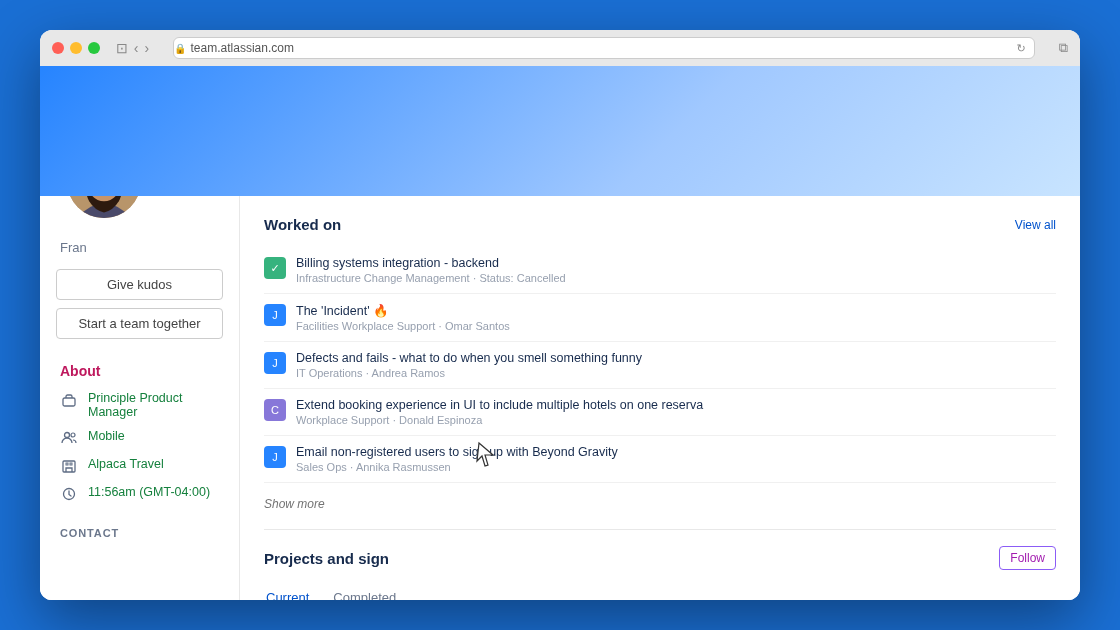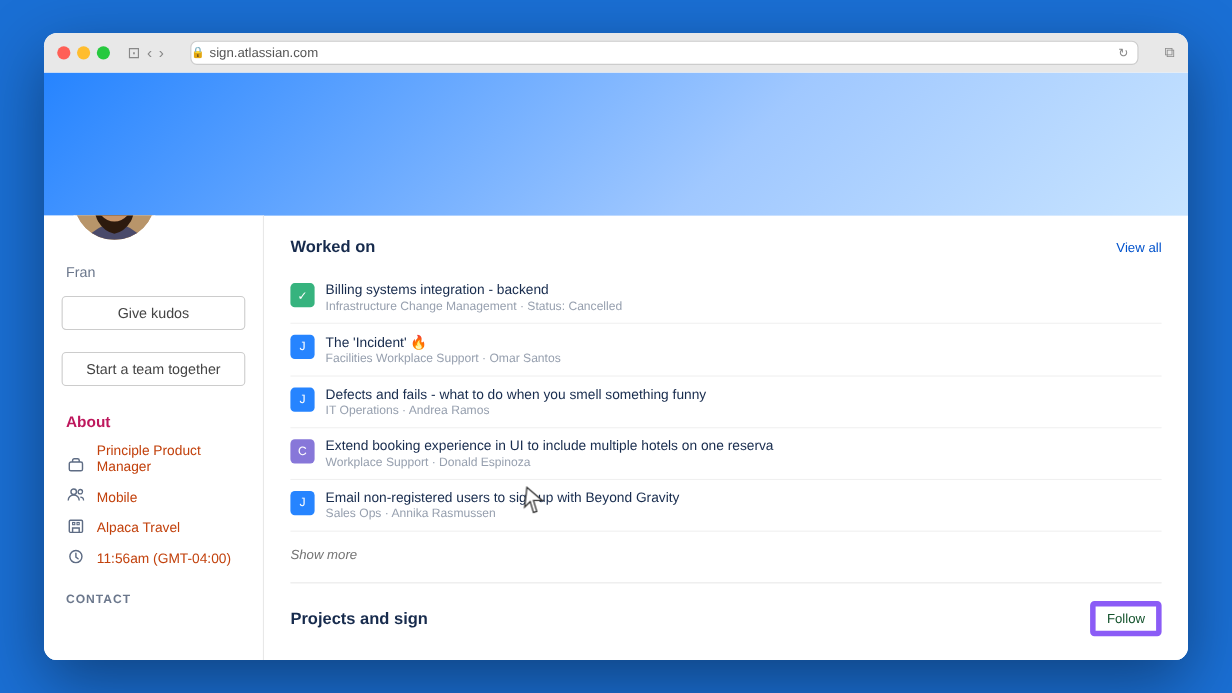--- a/index.html
+++ b/index.html
@@ -167,21 +167,21 @@
     .profile-username {
       font-size: 13px;
       color: #6b778c;
       padding: 0 20px 14px 20px;
     }
 
     .sidebar-buttons {
       padding: 0 16px;
       display: flex;
       flex-direction: column;
-      gap: 20px;
+      gap: 8px;
       margin-bottom: 16px;
     }
 
     .btn-outline {
       border: 1px solid #ccc;
       background: #fff;
       color: #444;
       font-size: 13px;
       padding: 7px 10px;
       border-radius: 4px;
@@ -196,25 +196,25 @@
 
     .about-title {
       font-size: 14px;
       font-weight: 600;
       color: #be185d;
       margin-bottom: 12px;
     }
 
     .about-item {
       display: flex;
-      align-items: flex-end;
+      align-items: flex-start;
       gap: 10px;
       margin-bottom: 10px;
       font-size: 12.5px;
-      color: #c2410c;
+      color: #15803d;
     }
 
     .about-icon {
       width: 18px;
       height: 18px;
       color: #5e6c84;
       display: flex;
       align-items: center;
       justify-content: center;
       font-size: 14px;
@@ -256,22 +256,22 @@
     }
 
     .view-all-link {
       font-size: 12px;
       color: #0052cc;
       cursor: pointer;
     }
 
     .follow-btn {
       font-size: 12px;
-      color: #14532d;
-      border: 5px solid #8b5cf6;
+      color: #a21caf;
+      border: 1px solid #8b5cf6;
       padding: 4px 10px;
       border-radius: 4px;
       cursor: pointer;
       background: #fff;
     }
 
     
     .work-items {
       display: flex;
       flex-direction: column;
@@ -376,21 +376,21 @@
       <div class="tl tl-yellow"></div>
       <div class="tl tl-green"></div>
     </div>
     <div class="titlebar-controls">
       <span class="titlebar-icon">⊡</span>
       <span class="titlebar-icon">‹</span>
       <span class="titlebar-icon">›</span>
     </div>
     <div class="address-bar">
       <span class="lock-icon">🔒</span>
-      <span>sign.atlassian.com</span>
+      <span>team.atlassian.com</span>
       <span class="reload-icon">↻</span>
     </div>
     <span class="window-btn">⧉</span>
   </div>
 
   <div class="page-content">
 
     <div class="profile-banner"></div>
 
     <div class="page-body">

